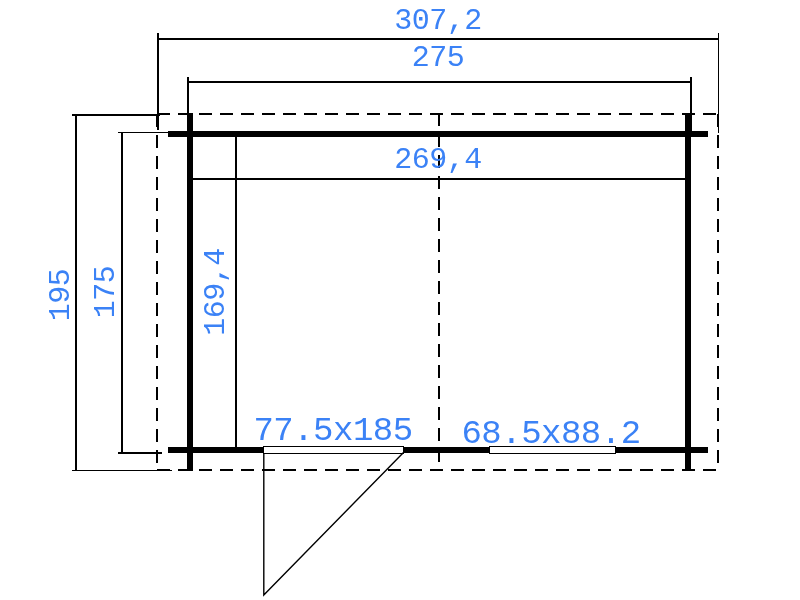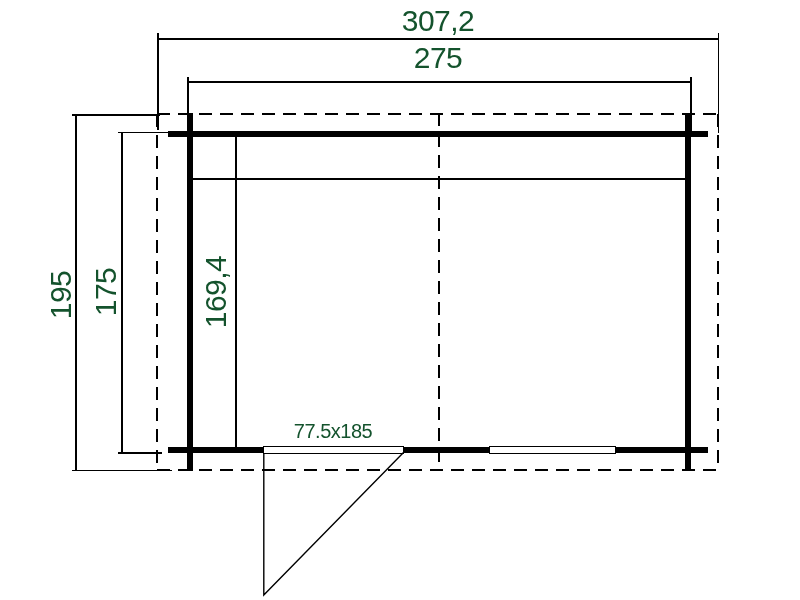--- a/index.html
+++ b/index.html
@@ -6,22 +6,22 @@
     margin: 0;
     padding: 0;
     background: #ffffff;
   }
   #canvas {
     position: relative;
     width: 800px;
     height: 600px;
     background: #ffffff;
     overflow: hidden;
-    font-family: Liberation Sans, sans-serif;
-    color: #14532d;
+    font-family: Liberation Mono, monospace;
+    color: #3b82f6;
   }
   .ln {
     position: absolute;
     background: #000000;
   }
   .thick {
     position: absolute;
     background: #000000;
   }
   .dash-h {
@@ -40,21 +40,21 @@
   }
   .lbl {
     position: absolute;
     white-space: nowrap;
     font-size: 30px;
     line-height: 1;
     transform: translate(-50%, -50%);
     letter-spacing: -0.5px;
   }
   .lbl.small {
-    font-size: 20px;
+    font-size: 34px;
   }
   .lbl.vert {
     transform: translate(-50%, -50%) rotate(-90deg);
   }
   .svg-overlay {
     position: absolute;
     left: 0;
     top: 0;
     pointer-events: none;
   }
@@ -85,33 +85,35 @@
   <div class="ln" style="left:72px; top:114.3px; width:88px; height:1.4px;"></div>
   <div class="ln" style="left:72px; top:470px; width:100px; height:1.4px;"></div>
   <div class="lbl vert" style="left:61px; top:295px;">195</div>
 
   <div class="ln" style="left:121px; top:132px; width:1.5px; height:321px;"></div>
   <div class="ln" style="left:118px; top:132px; width:52px; height:1.4px;"></div>
   <div class="ln" style="left:118px; top:452.3px; width:44px; height:1.4px;"></div>
   <div class="lbl vert" style="left:106px; top:292px;">175</div>
 
   <div class="ln" style="left:193px; top:178px; width:492px; height:1.5px;"></div>
+  <div class="lbl" style="left:438px; top:160px;">269,4</div>
 
   <div class="ln" style="left:235px; top:137px; width:1.5px; height:310px;"></div>
   <div class="lbl vert" style="left:216px; top:292px;">169,4</div>
 
   <div class="thick" style="left:168px; top:131px; width:540px; height:6px;"></div>
   <div class="thick" style="left:187px; top:113px; width:6px; height:358px;"></div>
   <div class="thick" style="left:685px; top:113px; width:6px; height:358px;"></div>
   <div class="thick" style="left:168px; top:447px; width:95px; height:6px;"></div>
   <div class="thick" style="left:404px; top:447px; width:85px; height:6px;"></div>
   <div class="thick" style="left:616px; top:447px; width:92px; height:6px;"></div>
 
   <div class="opening" style="left:263px; top:446px; width:141px; height:8px;"></div>
   <div class="opening" style="left:489px; top:446px; width:127px; height:8px;"></div>
 
   <svg class="svg-overlay" width="800" height="600" viewBox="0 0 800 600">
     <path d="M 263.8 453 L 263.8 595 L 403.5 452.5" fill="none" stroke="#000000" stroke-width="1.4"></path>
   </svg>
 
   <div class="lbl small" style="left:333px; top:431px;">77.5x185</div>
+  <div class="lbl small" style="left:551px; top:434px;">68.5x88.2</div>
 
 </div>
 
 </body></html>

